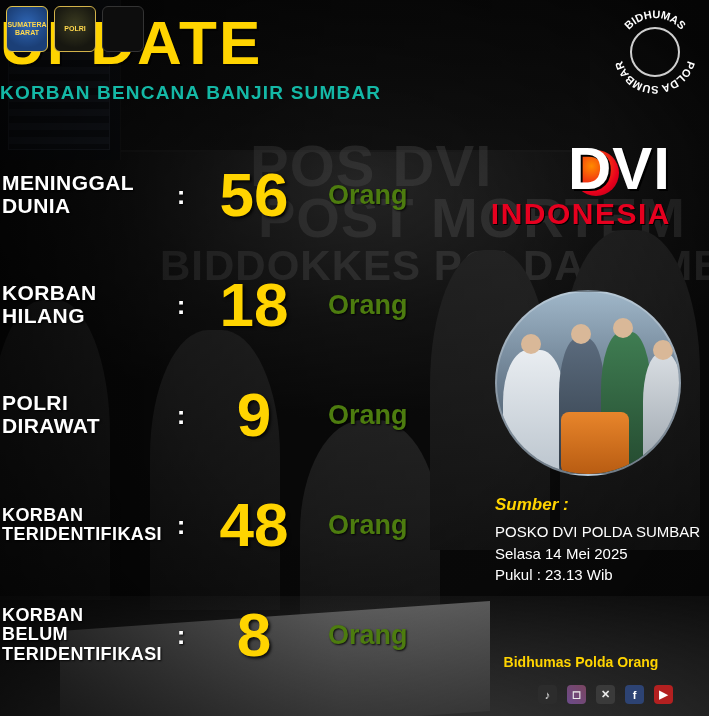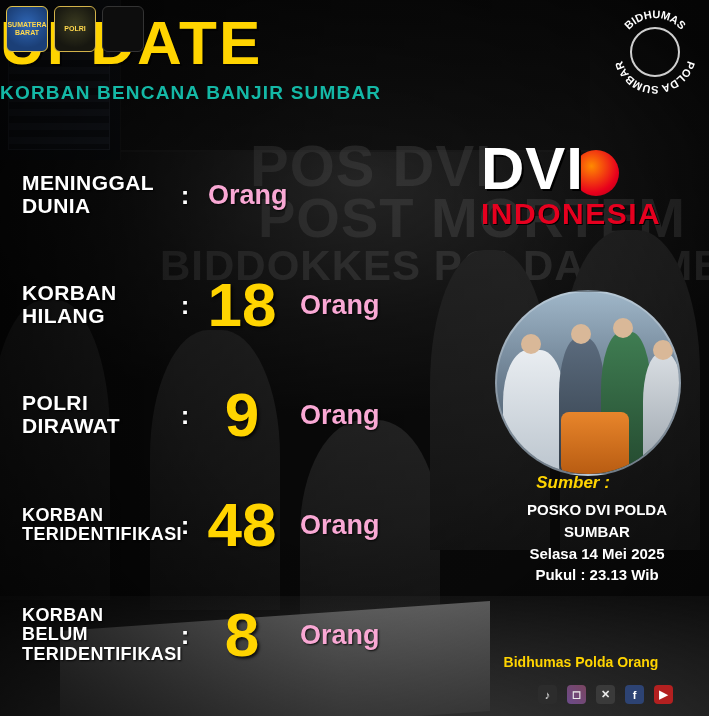--- a/index.html
+++ b/index.html
@@ -133,21 +133,21 @@
     margin-top: 8px;
     color: #14b8a6;
     font-size: 19px;
     font-weight: bold;
     letter-spacing: 1.2px;
   }
 
   
   .dvi-logo {
     position: absolute; right: 38px; top: 140px; z-index: 11;
-    width: 190px; text-align: left;
+    width: 190px; text-align: right;
   }
   .dvi-word {
     position: relative;
     color: #fff;
     font-size: 60px;
     font-weight: bold;
     letter-spacing: 1px;
     line-height: .95;
     text-shadow: 2px 2px 0 #000;
   }
@@ -169,22 +169,23 @@
   }
 
   
   .stats {
     position: absolute; left: 0; top: 140px; width: 470px; z-index: 10;
   }
   .stat-row {
     display: flex;
     align-items: center;
     height: 110px;
-    padding-left: 22px;
+    padding-left: 2px;
     box-sizing: border-box;
+    gap: 16px;
   }
   .stat-label {
     width: 152px;
     color: #ffffff;
     font-size: 21px;
     font-weight: bold;
     line-height: 1.08;
     letter-spacing: .4px;
     text-shadow: 1px 1px 2px rgba(0,0,0,.85);
   }
@@ -200,21 +201,21 @@
   .stat-value {
     color: #ffd400;
     font-size: 62px;
     font-weight: bold;
     line-height: 1;
     min-width: 92px;
     text-align: center;
     text-shadow: 2px 2px 3px rgba(0,0,0,.8);
   }
   .stat-unit {
-    color: #f9a8d4;
+    color: #4d7c0f;
     font-size: 27px;
     font-weight: bold;
     margin-left: 12px;
     text-shadow: 1px 1px 2px rgba(0,0,0,.85);
   }
 
   
   .photo-circle {
     position: absolute;
     right: 28px; top: 290px;
@@ -232,38 +233,37 @@
   .pc-a { left: 6px; top: 58px; width: 62px; height: 130px; background: linear-gradient(to bottom,#e9edf1,#b9c3cc); }
   .pc-b { left: 62px; top: 46px; width: 46px; height: 140px; background: linear-gradient(to bottom,#5b6b7d,#2f3a46); }
   .pc-c { left: 104px; top: 40px; width: 50px; height: 145px; background: linear-gradient(to bottom,#3f7d52,#24492f); }
   .pc-d { left: 146px; top: 62px; width: 40px; height: 120px; background: linear-gradient(to bottom,#d8dde2,#9aa3ab); }
   .pc-orange { position: absolute; left: 64px; top: 120px; width: 68px; height: 62px; background: linear-gradient(to bottom,#e8852b,#b85c12); border-radius: 8px; }
   .pc-head { position:absolute; width:20px; height:20px; border-radius:50%; background:#d9b898; }
 
   
   .source {
     position: absolute;
-    right: 31px; bottom: 130px;
+    right: 4px; bottom: 130px;
     width: 210px;
-    text-align: center;
+    text-align: left;
     z-index: 11;
   }
   .source-title {
     color: #ffd400;
     font-size: 17px;
     font-weight: bold;
     font-style: italic;
     margin-bottom: 6px;
   }
   .source-line {
     color: #ffffff;
     font-size: 15px;
-    font-weight: bold;
+    font-weight: normal;
     line-height: 1.45;
-    margin-left: 48px;
   }
 
   
   .footer {
     position: absolute;
     right: 28px; bottom: 46px;
     width: 200px;
     text-align: center;
     color: #ffd400;
     font-size: 14px;
@@ -350,20 +350,21 @@
     <div class="dvi-blob"></div>
     <div class="dvi-word">DVI</div>
     <div class="dvi-indonesia">INDONESIA</div>
   </div>
 
   <div class="stats">
 
     <div class="stat-row">
       <div class="stat-label">MENINGGAL DUNIA</div>
       <div class="stat-colon">:</div>
+      <div class="stat-value">56</div>
       <div class="stat-unit">Orang</div>
     </div>
 
     <div class="stat-row">
       <div class="stat-label">KORBAN HILANG</div>
       <div class="stat-colon">:</div>
       <div class="stat-value">18</div>
       <div class="stat-unit">Orang</div>
     </div>
 

